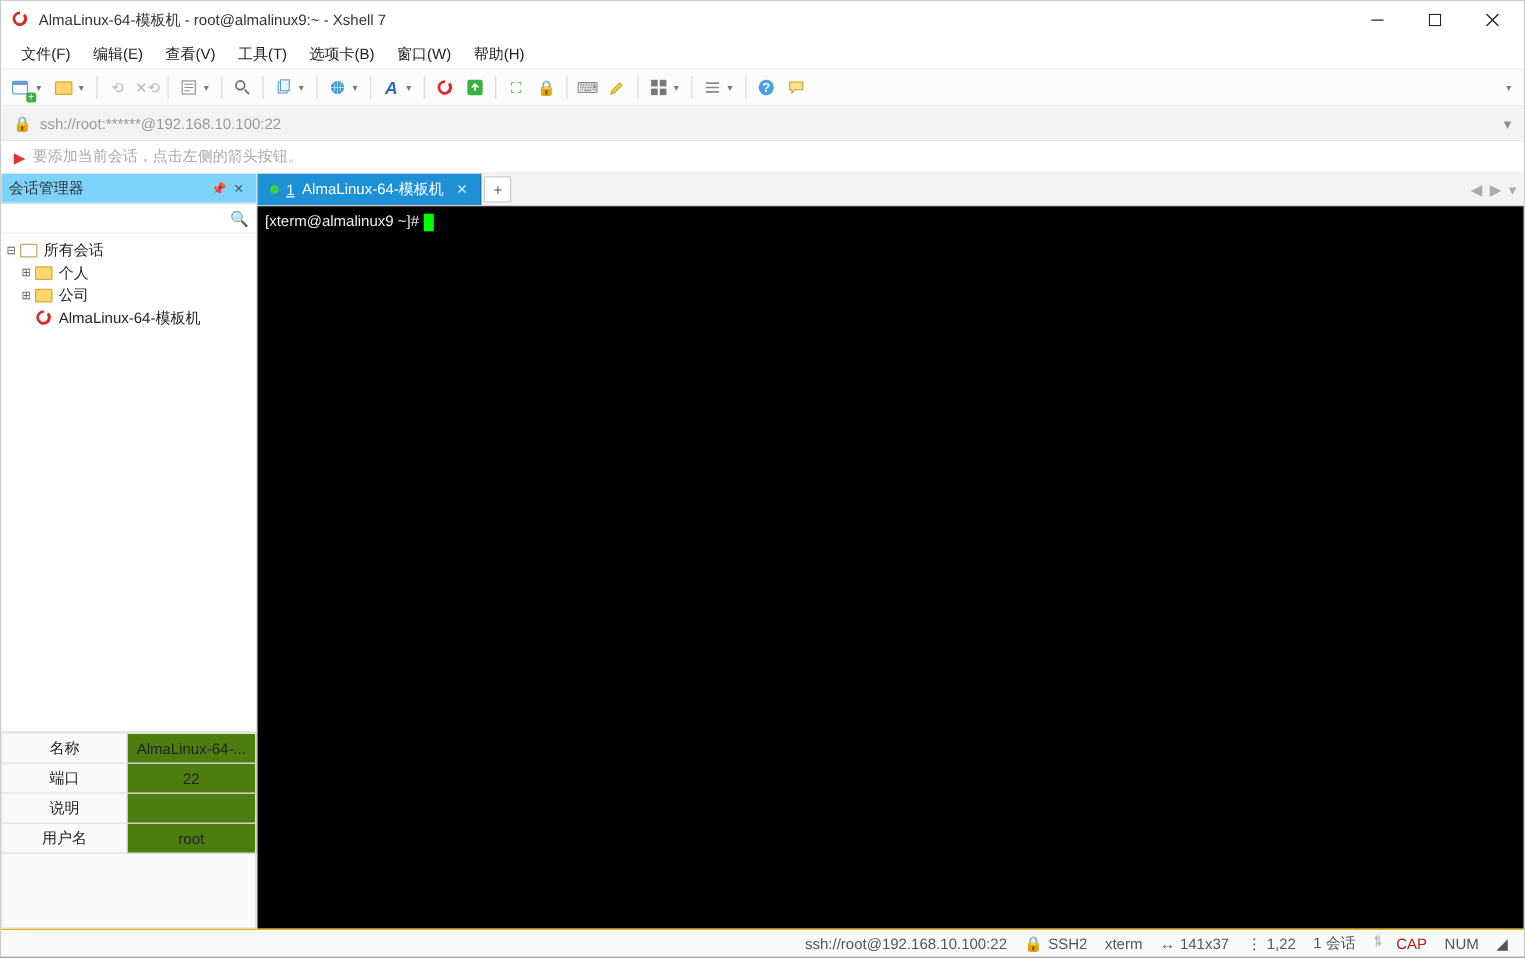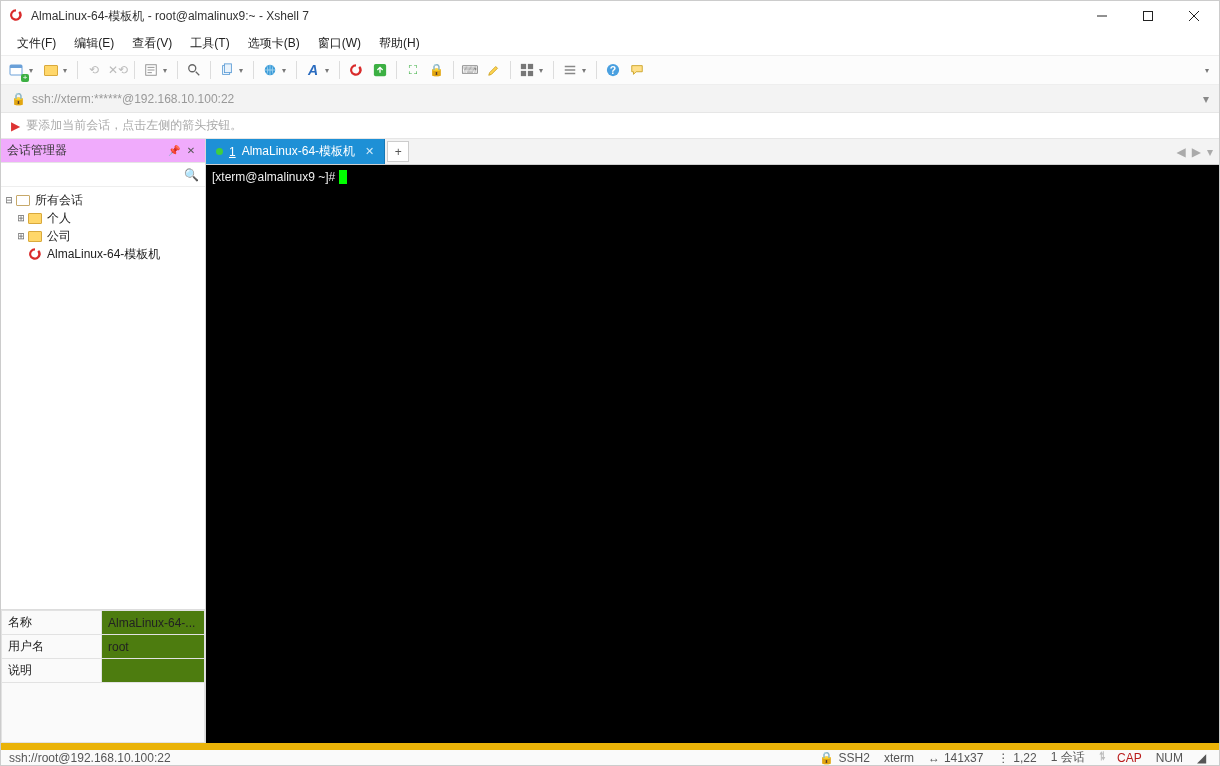--- a/index.html
+++ b/index.html
@@ -15,50 +15,50 @@
 .tool-sep { width:1px; height:18px; background:#ddd; margin:0 2px; }
 .tool-btn { width:20px; height:20px; display:flex; align-items:center; justify-content:center; color:#555; position:relative; }
 .tool-dd { width:8px; color:#777; font-size:8px; margin-left:-2px; }
 .addrbar { height:28px; background:#f3f3f3; display:flex; align-items:center; padding:0 10px; color:#999; border-bottom:1px solid #e6e6e6; }
 .addrbar .lock { margin-right:6px; color:#d9a440; }
 .addr-dd { margin-left:auto; color:#888; }
 .hintbar { height:26px; display:flex; align-items:center; padding:0 10px; background:#fff; color:#aaa; border-bottom:1px solid #e6e6e6; }
 .hintbar .flag { color:#d33; margin-right:6px; }
 .body { flex:1; display:flex; min-height:0; }
 .sidebar { width:205px; background:#fff; display:flex; flex-direction:column; border-right:1px solid #d9d9d9; }
-.side-hdr { height:24px; display:flex; align-items:center; padding:0 6px; background:#f0abfc; border-bottom:1px solid #e5e5e5; }
+.side-hdr { height:24px; display:flex; align-items:center; padding:0 6px; background:#7dd3fc; border-bottom:1px solid #e5e5e5; }
 .side-hdr .t { flex:1; color:#333; }
 .side-hdr .pin,.side-hdr .x { width:16px; text-align:center; color:#555; font-size:10px; }
 .side-search { height:24px; display:flex; align-items:center; border-bottom:1px solid #eee; }
 .side-search input { flex:1; border:none; outline:none; padding:0 6px; height:100%; background:transparent; }
 .side-search .mag { color:#999; padding:0 6px; }
 .tree { flex:1; padding:4px 2px; overflow:auto; }
 .tree .row { display:flex; align-items:center; height:18px; color:#222; white-space:nowrap; }
 .tree .tw { width:12px; text-align:center; color:#666; font-size:9px; }
 .tree .sp { width:12px; }
 .tree .ficon { width:16px; height:14px; margin-right:4px; display:flex; align-items:center; justify-content:center; }
 .folder { width:14px; height:11px; background:#ffd76a; border:1px solid #d9a93c; border-radius:1px; }
 .folder-root { width:14px; height:11px; background:#fff; border:1px solid #c7a96a; border-radius:1px; position:relative; }
 .props { border-top:1px solid #ddd; }
-.props table { width:100%; border-collapse:collapse; }
+.props table { width:100%; border-collapse:collapse;text-align:center; }
 .props td { border:1px solid #e2e2e2; padding:3px 6px; color:#222; background:#4d7c0f; }
 .props td:first-child { width:100px; background:#fafafa; }
 .props .blank { height:60px; }
 .main { flex:1; display:flex; flex-direction:column; min-width:0; }
 .tabsrow { height:26px; display:flex; align-items:stretch; background:#f3f3f3; border-bottom:1px solid #d0d0d0; }
 .tab { display:flex; align-items:center; padding:0 10px; background:#1e90d6; color:#fff; gap:6px; border-right:1px solid #1678b6; }
 .tab .dot { width:7px; height:7px; border-radius:50%; background:#3fcf3f; }
 .tab .num { text-decoration:underline; }
 .tab .close { color:#cfe9f8; margin-left:4px; font-size:11px; }
 .newtab { width:22px; display:flex; align-items:center; justify-content:center; color:#555; background:#fff; border:1px solid #ccc; margin:2px 0 2px 2px; }
 .tabs-right { margin-left:auto; display:flex; align-items:center; padding:0 6px; color:#aaa; gap:6px; font-size:10px; }
 .term { flex:1; background:#000; color:#ddd; font-family:Consolas,monospace; font-size:13px; padding:4px 6px; line-height:16px; white-space:pre; }
 .term .prompt { color:#eee; }
 .cursor { display:inline-block; width:8px; height:14px; background:#00ff00; vertical-align:text-bottom; }
-.statusbar { height:22px; border-top:7px solid #eab308; background:#fafafa; display:flex; align-items:center; padding:0 8px; color:#555; gap:14px; }
+.statusbar { height:22px; border-top:1px solid #eab308; background:#fafafa; display:flex; align-items:center; padding:0 8px; color:#555; gap:14px;text-align:right; }
 .statusbar .left { flex:1; }
 .statusbar .seg { display:flex; align-items:center; gap:4px; }
 .seg .lock { color:#d9a440; }
 .arrows { color:#bbb; letter-spacing:-3px; }
 .red-spin { width:14px; height:14px; }
 .red-spin path { fill:#d92b2b; }
 .green-plus { position:absolute; right:-2px; bottom:-2px; width:8px; height:8px; background:#3cb043; color:#fff; font-size:8px; line-height:8px; text-align:center; border-radius:2px; }
 </style>
 </head>
 <body>
@@ -198,21 +198,21 @@
   <div class="tool-btn">
       <svg width="14" height="14" viewBox="0 0 16 16">
         <path d="M2 3h12v7H7l-3 3v-3H2z" fill="#ffe08a" stroke="#caa020"></path>
       </svg>
     </div>
   <span class="tool-dd" style="margin-left:auto">▾</span>
 </div>
 
 <div class="addrbar">
   <span class="lock">🔒</span>
-  <span>ssh://xterm:******@192.168.10.100:22</span>
+  <span>ssh://root:******@192.168.10.100:22</span>
   <span class="addr-dd">▾</span>
 </div>
 
 <div class="hintbar">
   <span class="flag">▶</span>
   <span>要添加当前会话，点击左侧的箭头按钮。</span>
 </div>
 
 <div class="body">
 
@@ -262,26 +262,30 @@
       </div>
     </div>
     <div class="props">
       <table>
         <tbody>
             <tr>
               <td>名称</td>
               <td>AlmaLinux-64-...</td>
             </tr>
         <tr>
-              <td>用户名</td>
-              <td>root</td>
+              <td>端口</td>
+              <td>22</td>
             </tr>
         <tr>
               <td>说明</td>
               <td></td>
+            </tr>
+        <tr>
+              <td>用户名</td>
+              <td>root</td>
             </tr>
         <tr>
               <td class="blank" colspan="2"></td>
             </tr>
       </tbody>
         </table>
     </div>
   </div>
 
   <div class="main">

